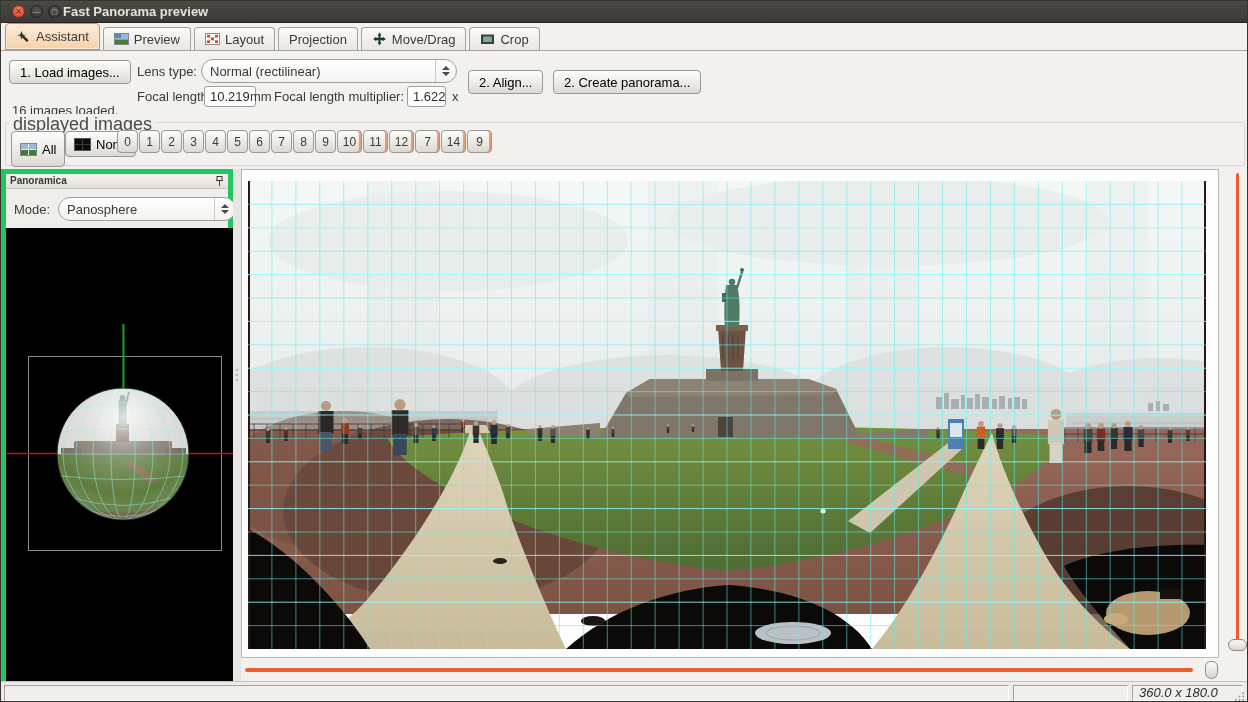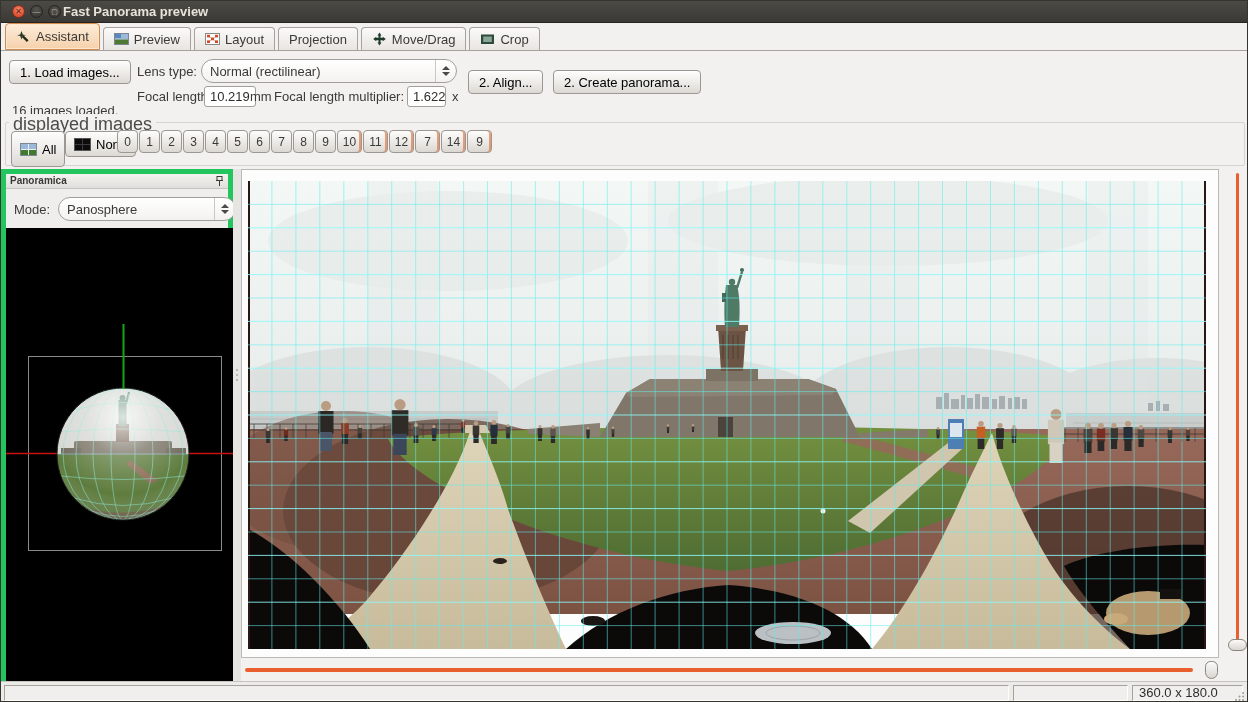--- a/index.html
+++ b/index.html
@@ -588,21 +588,21 @@
     <div id="vhandle"></div>
   </div>
   <div id="hslider">
     <div id="htrack"></div>
     <div id="hhandle"></div>
   </div>
 
   <div id="statusbar">
     <div class="sbfield" style="left:3px;width:1005px;"></div>
     <div class="sbfield" style="left:1012px;width:115px;"></div>
-    <div class="sbfield" style="left:1131px;width:111px;">360.0 x 180.0</div>
+    <div class="sbfield" style="left:1131px;width:111px;font-style:italic;">360.0 x 180.0</div>
     <svg id="grip" viewBox="0 0 10 10">
       <g fill="#9b9893">
           <circle cx="8" cy="2" r="1"></circle>
           <circle cx="8" cy="5.5" r="1"></circle>
           <circle cx="8" cy="9" r="1"></circle>
           <circle cx="4.5" cy="5.5" r="1"></circle>
           <circle cx="4.5" cy="9" r="1"></circle>
           <circle cx="1" cy="9" r="1"></circle>
         </g>
     </svg>

